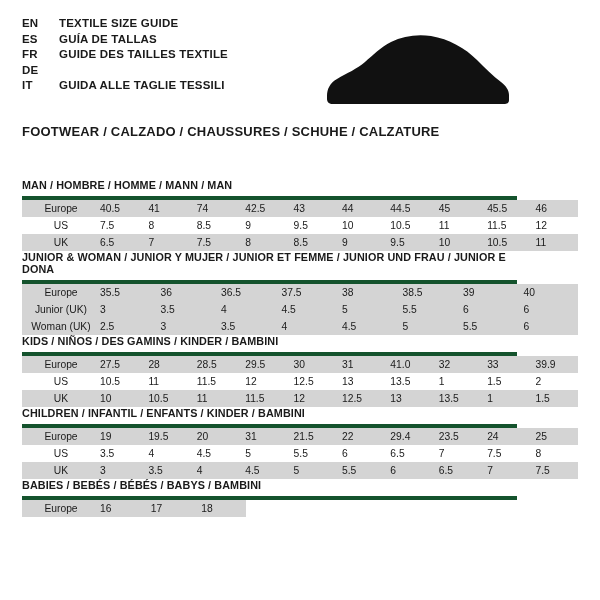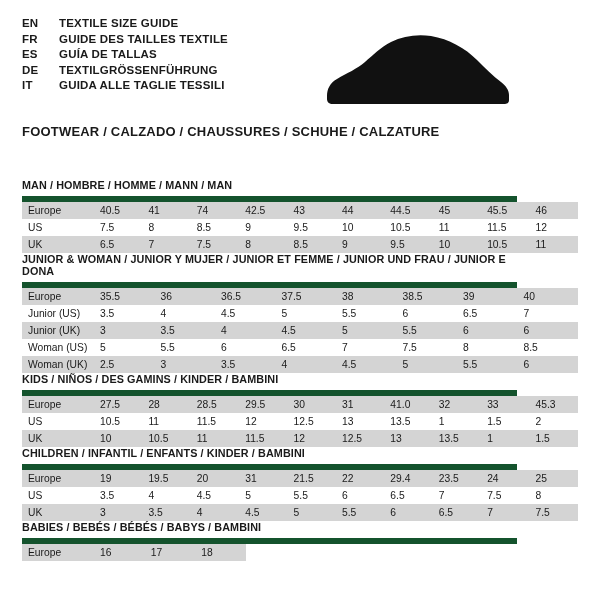--- a/index.html
+++ b/index.html
@@ -66,68 +66,68 @@
   
   .group {
   }
   .group.first {
     margin-top: 40px;
   }
   .group-head {
     font-size: 10.8px;
     font-weight: bold;
     padding-bottom: 5px;
-    border-bottom: 6px solid #14532d;
+    border-bottom: 4px solid #14532d;
     letter-spacing: 0.1px;
   }
   table.size {
     border-collapse: collapse;
     width: 556px;
     table-layout: fixed;
   }
   table.size td {
     font-size: 10.3px;
     height: 17px;
     padding: 0 0 0 6px;
     vertical-align: middle;
     color: #1a1a1a;
     white-space: nowrap;
   }
   table.size tr.shaded td {
     background: #d4d4d4;
   }
   table.size td.label {
     width: 66px;
+    text-align: center;
   }
   .babies table.size {
     width: 224px;
   }
 </style>
 </head>
 <body>
 
 <div class="page">
 
   <div class="header">
     <div class="lang-list">
       <div class="lang-row">
         <span class="lang-code">EN</span>
         <span class="lang-title">TEXTILE SIZE GUIDE</span>
       </div>
       <div class="lang-row">
+        <span class="lang-code">ES</span>
+        <span class="lang-title">GUÍA DE TALLAS</span>
+      </div>
+      <div class="lang-row">
         <span class="lang-code">FR</span>
         <span class="lang-title">GUIDE DES TAILLES TEXTILE</span>
       </div>
       <div class="lang-row">
-        <span class="lang-code">ES</span>
-        <span class="lang-title">GUÍA DE TALLAS</span>
-      </div>
-      <div class="lang-row">
         <span class="lang-code">DE</span>
-        <span class="lang-title">TEXTILGRÖSSENFÜHRUNG</span>
       </div>
       <div class="lang-row">
         <span class="lang-code">IT</span>
         <span class="lang-title">GUIDA ALLE TAGLIE TESSILI</span>
       </div>
     </div>
 
     <div class="shoe-wrap">
       <svg viewBox="0 0 190 78" width="190" height="78" aria-hidden="true">
         <path fill="#111111" d="M6 62 C6 55 9 49 16 45 C26 39 36 35 44 28 C52 21 60 13 70 8
@@ -197,52 +197,30 @@
         <td class="label">Europe</td>
         <td>35.5</td>
         <td>36</td>
         <td>36.5</td>
         <td>37.5</td>
         <td>38</td>
         <td>38.5</td>
         <td>39</td>
         <td>40</td>
       </tr>
-      <tr>
-        <td class="label">Junior (US)</td>
-        <td>3.5</td>
-        <td>4</td>
-        <td>4.5</td>
-        <td>5</td>
-        <td>5.5</td>
-        <td>6</td>
-        <td>6.5</td>
-        <td>7</td>
-      </tr>
       <tr class="shaded">
         <td class="label">Junior (UK)</td>
         <td>3</td>
         <td>3.5</td>
         <td>4</td>
         <td>4.5</td>
         <td>5</td>
         <td>5.5</td>
         <td>6</td>
         <td>6</td>
-      </tr>
-      <tr>
-        <td class="label">Woman (US)</td>
-        <td>5</td>
-        <td>5.5</td>
-        <td>6</td>
-        <td>6.5</td>
-        <td>7</td>
-        <td>7.5</td>
-        <td>8</td>
-        <td>8.5</td>
       </tr>
       <tr class="shaded">
         <td class="label">Woman (UK)</td>
         <td>2.5</td>
         <td>3</td>
         <td>3.5</td>
         <td>4</td>
         <td>4.5</td>
         <td>5</td>
         <td>5.5</td>
@@ -260,21 +238,21 @@
         <td class="label">Europe</td>
         <td>27.5</td>
         <td>28</td>
         <td>28.5</td>
         <td>29.5</td>
         <td>30</td>
         <td>31</td>
         <td>41.0</td>
         <td>32</td>
         <td>33</td>
-        <td>45.3</td>
+        <td>39.9</td>
       </tr>
       <tr>
         <td class="label">US</td>
         <td>10.5</td>
         <td>11</td>
         <td>11.5</td>
         <td>12</td>
         <td>12.5</td>
         <td>13</td>
         <td>13.5</td>

